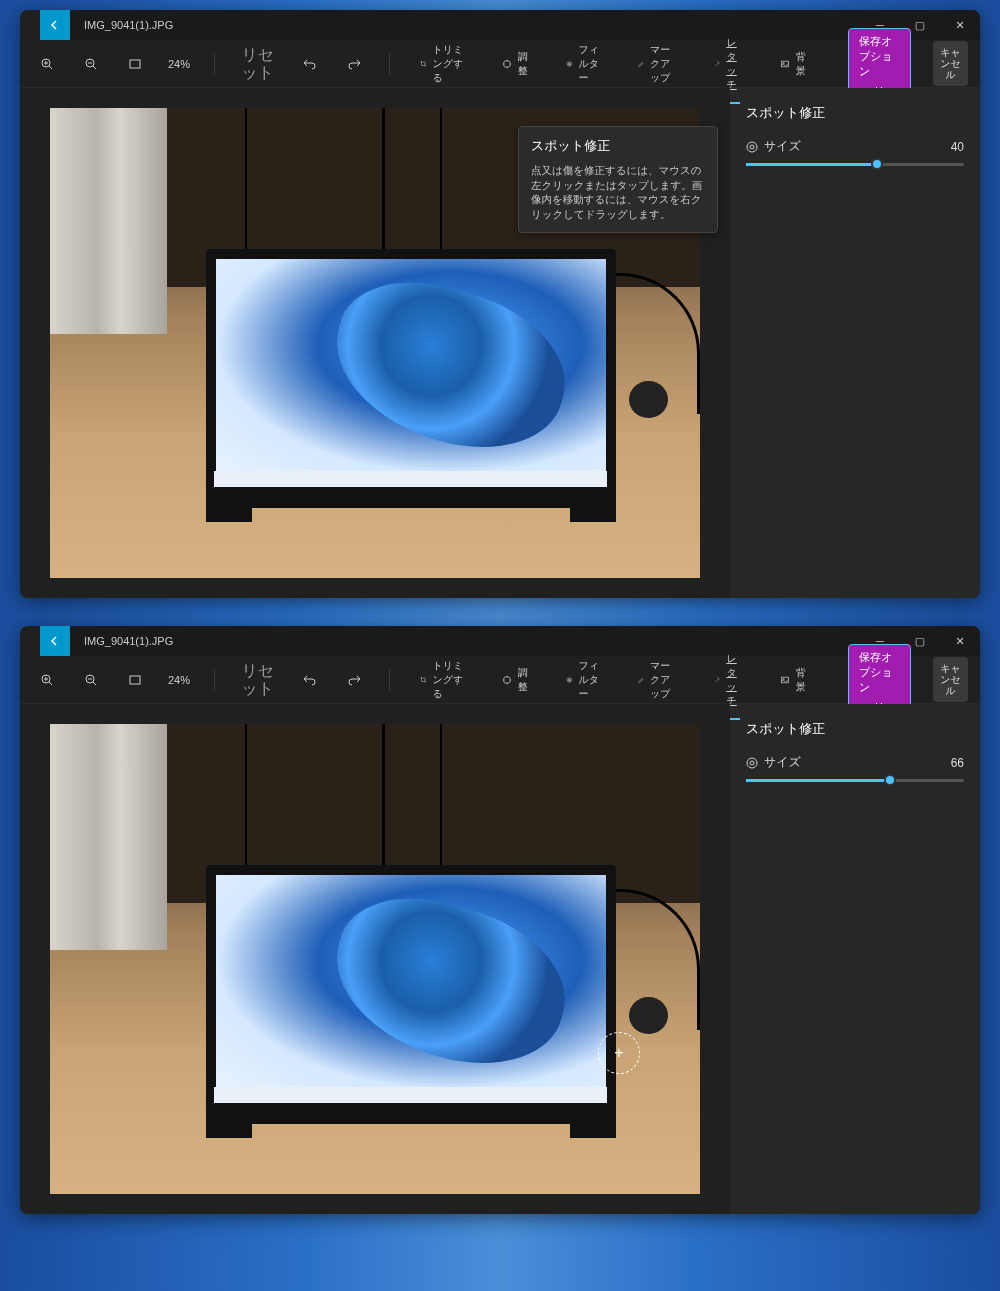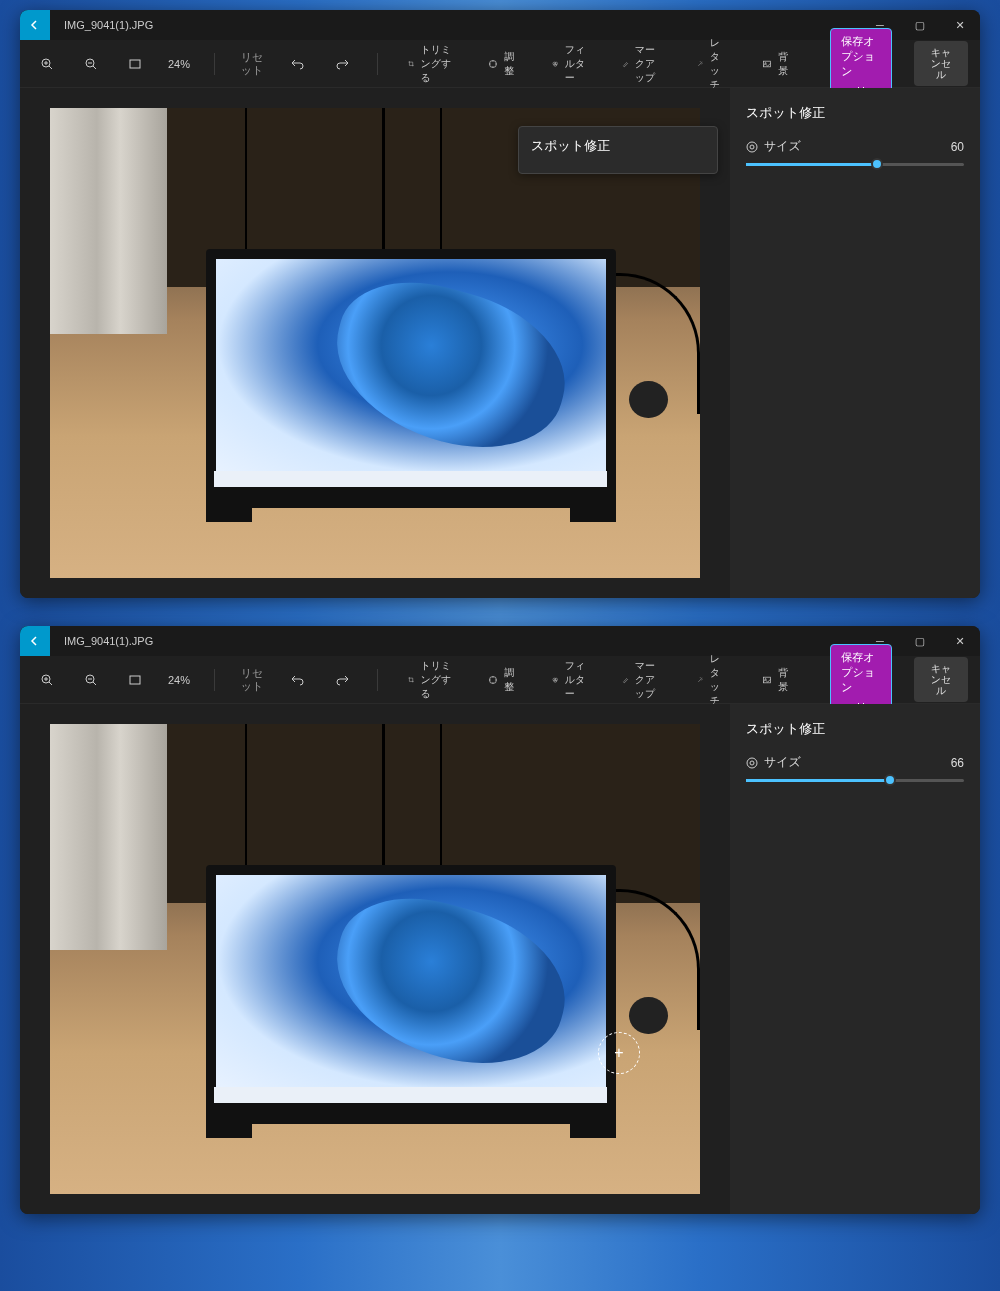--- a/index.html
+++ b/index.html
@@ -16,20 +16,21 @@
     border-radius: 8px;
     overflow: hidden;
     box-shadow: 0 4px 20px rgba(0,0,0,0.5);
     margin-bottom: 28px;
   }
   .titlebar {
     display: flex;
     align-items: center;
     height: 30px;
     background: #1a1a1a;
+    margin-left: 20px;
   }
   .back-btn {
     width: 30px;
     height: 30px;
     background: #0099cc;
     display: flex;
     align-items: center;
     justify-content: center;
     color: #fff;
     cursor: pointer;
@@ -67,27 +68,27 @@
     padding: 6px 10px;
     border-radius: 4px;
     cursor: pointer;
     color: #ccc;
     font-size: 10px;
   }
   .tool-btn.icon-only { padding: 6px 8px; }
   .tool-btn.reset {
     display:flex;
     flex-direction:column;
-    font-size:11px;
+    font-size:16px;
     line-height:1.1;
     text-align:center;
     padding:4px 6px;
     opacity:.7;
   }
-  .tool-btn.active { position: relative; }
+  .tool-btn.active { position: relative; text-decoration: underline; }
   .tool-btn.active::after {
     content: "";
     position: absolute;
     bottom: -6px;
     left: 30%;
     right: 30%;
     height: 2px;
     background: #4cc2ff;
   }
   .zoom-pct { font-size: 11px; color:#ccc; padding:0 4px; }
@@ -101,21 +102,21 @@
     display: flex;
     align-items: center;
     gap: 6px;
     cursor: pointer;
     font-size: 11px;
     border: 1px solid #4cc2ff;
     flex-direction: column;
   }
   .cancel-btn {
     background: #3a3a3a;
-    padding: 6px 14px;
+    padding: 6px 4px;
     border-radius: 4px;
     font-size: 10px;
     line-height: 1.1;
     text-align: center;
     cursor: pointer;
     margin-left:8px;
   }
   .workspace {
     display: flex;
     height: 510px;
@@ -363,33 +364,34 @@
               <div class="bloom"></div>
             </div>
             <div class="taskbar"></div>
           </div>
         <div class="monitor-foot-l"></div>
           <div class="monitor-foot-r"></div>
         <div class="mic"></div>
       </div>
       <div class="tooltip">
         <div class="tooltip-title">スポット修正</div>
+        <div class="tooltip-body">点又は傷を修正するには、マウスの左クリックまたはタップします。画像内を移動するには、マウスを右クリックしてドラッグします。</div>
       </div>
     </div>
     <div class="side-panel">
       <div class="panel-title">スポット修正</div>
       <div class="slider-row">
         <div class="label">
             <svg width="12" height="12" viewBox="0 0 12 12">
               <circle cx="6" cy="6" r="5" stroke="#ccc" fill="none"></circle>
               <circle cx="6" cy="6" r="2" stroke="#ccc" fill="none"></circle>
             </svg>
             <span>サイズ</span>
           </div>
-        <span>60</span>
+        <span>40</span>
       </div>
       <div class="slider-track">
         <div class="slider-fill" style="width:60%"></div>
         <div class="slider-thumb" style="left:60%"></div>
       </div>
     </div>
   </div>
 </div>
 
 <div class="app-window">

